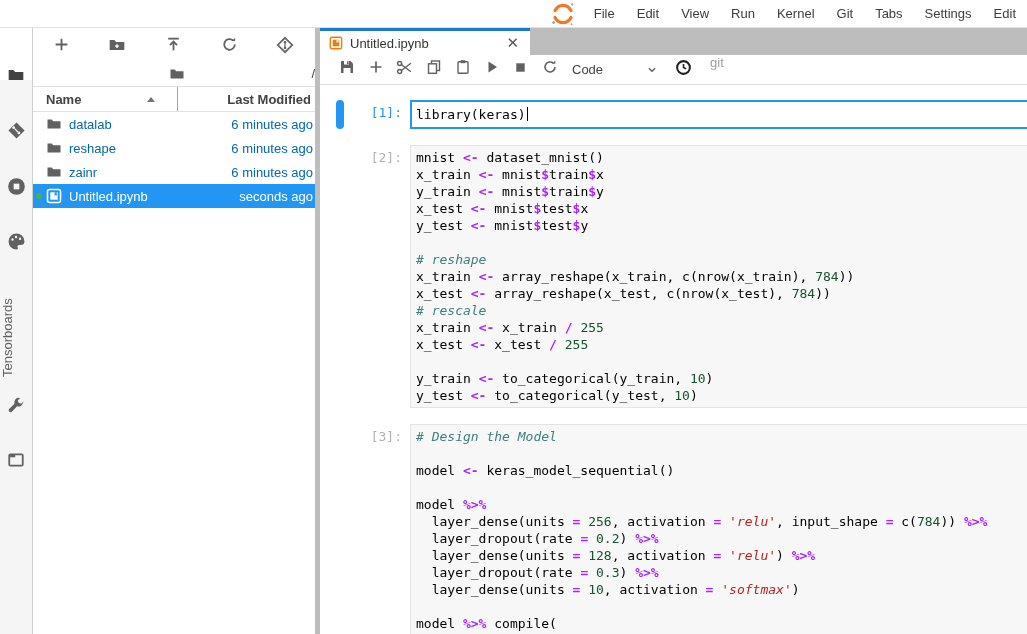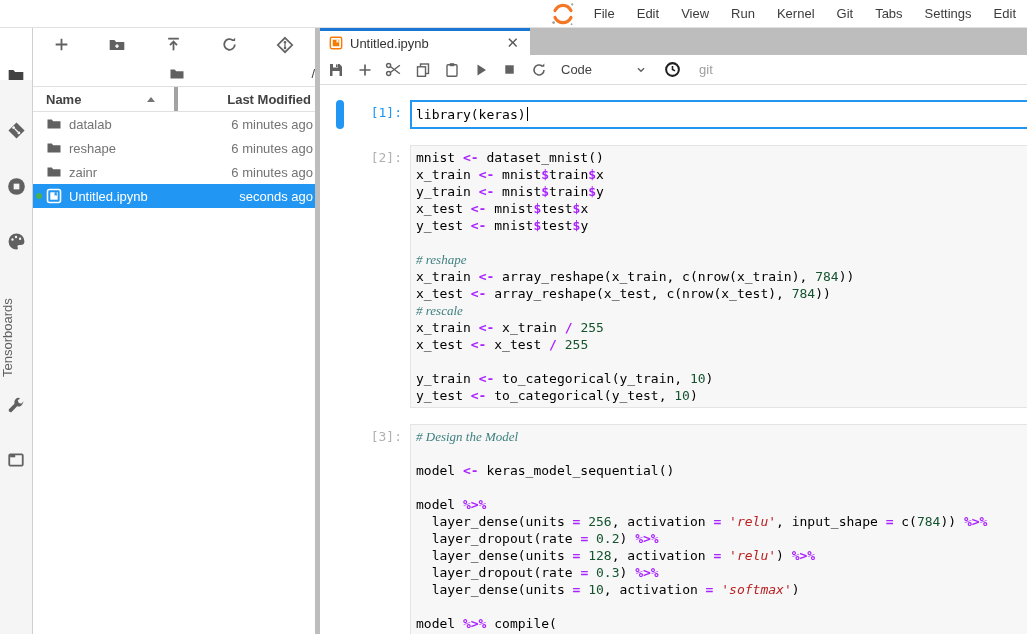--- a/index.html
+++ b/index.html
@@ -18,63 +18,63 @@
   .sb-label-vert { position:absolute; left:0; right:0; top:255px; height:110px;
                    writing-mode:vertical-rl; transform:rotate(180deg);
                    font-size:13px; color:#616161; text-align:center; width:33px; }
   
   .filebrowser { width:282px; flex:none; display:flex; flex-direction:column; background:#fff; }
   .fb-toolbar { height:33px; display:flex; align-items:center; flex:none; }
   .fb-tb-btn { width:56px; height:33px; display:flex; align-items:center; justify-content:center; cursor:pointer; }
   .breadcrumb { height:25px; display:flex; align-items:center; padding-left:17px; gap:7px; font-size:13px; color:#424242; flex:none; }
   .fb-header { height:26px; border-top:1px solid #e0e0e0; border-bottom:1px solid #e0e0e0;
                display:flex; align-items:center; font-size:13px; color:#424242; flex:none; }
-  .fb-col-name { width:145px; padding-left:13px; display:flex; align-items:center; font-weight:bold; height:100%; border-right:4px solid #a3a3a3; }
+  .fb-col-name { width:145px; padding-left:13px; display:flex; align-items:center; font-weight:bold; height:100%; border-right:1px solid #a3a3a3; }
   .sort-caret { width:0; height:0; border-left:4px solid transparent; border-right:4px solid transparent;
                 border-bottom:5px solid #757575; margin-left:66px; }
   .fb-col-mod { flex:1; text-align:right; padding-right:4px; font-weight:bold; }
   .fb-rows { flex:1; }
-  .fb-row { height:24px; display:flex; align-items:center; padding-left:13px; font-size:13px; color:#737373; position:relative; cursor:pointer; }
+  .fb-row { height:24px; display:flex; align-items:center; padding-left:13px; font-size:13px; color:#0369a1; position:relative; cursor:pointer; }
   .fb-row .ficon { width:16px; height:16px; margin-right:7px; flex:none; }
   .fb-row .fname { flex:1; white-space:nowrap; overflow:hidden; }
   .fb-row .fmod { text-align:right; padding-right:2px; white-space:nowrap; }
   .fb-row.selected { background:#2196f3; color:#fff; }
   .run-dot { display:none; position:absolute; left:3px; top:9px; width:6px; height:6px; border-radius:50%; background:#4caf50; }
   .fb-row.running .run-dot { display:block; } .fb-row .icon-selected { display:none; } .fb-row.selected .icon-selected { display:block; }
   
   .splitter { width:5px; background:#bdbdbd; cursor:col-resize; flex:none; }
   
   .notebook { flex:1; min-width:0; display:flex; flex-direction:column; }
   .tabbar { height:27px; background:#bdbdbd; display:flex; flex:none; }
   .tab { width:210px; background:#fff; border-top:3px solid #1976d2; display:flex; align-items:center;
          padding:0 8px 0 9px; gap:7px; font-size:13px; color:#333; cursor:pointer; }
   .tab-title { flex:1; white-space:nowrap; overflow:hidden; }
   .tab-close { font-size:15px; color:#5a5a5a; padding:0 3px; cursor:pointer; }
-  .nb-toolbar { height:30px; background:#fff; border-bottom:1px solid #dcdcdc; display:flex; align-items:center; padding-left:1px; flex:none; }
+  .nb-toolbar { height:30px; background:#fff; border-bottom:1px solid #dcdcdc; display:flex; padding-left:12px; flex:none; }
   .nb-tb-btn { width:29px; height:24px; display:flex; align-items:center; justify-content:center; cursor:pointer; }
   .celltype { display:flex; align-items:center; margin-left:8px; cursor:pointer; }
   .celltype-label { font-size:13px; color:#424242; }
   .celltype-chevron { margin-left:42px; margin-right:10px; display:flex; align-items:center; }
   .git-label { font-size:13px; color:#9e9e9e; margin-left:12px; }
   .nb-content { flex:1; overflow:hidden; padding-top:15px; background:#fff; }
   
   .cell { display:flex; margin-bottom:16px; align-items:stretch; }
   .collapser { width:8px; margin-left:16px; border-radius:4px; background:transparent; flex:none; cursor:pointer; }
   .cell.active .collapser { background:#2196f3; }
   .prompt { width:66px; flex:none; text-align:right; padding:5px 8px 0 0;
             font-family:"DejaVu Sans Mono", monospace; font-size:13px; color:#b0b0b0; }
   .cell.active .prompt { color:#2196f3; }
   .editor { flex:1; min-width:0; border:1px solid #e4e4e4; background:#f7f7f7;
             padding:3px 0 3px 5px; margin-right:-2px;
             font-family:"DejaVu Sans Mono", monospace; font-size:13px; line-height:17px; cursor:text; }
   .cell.active .editor { background:#fff; border:2px solid #2196f3; padding:4px 0 4px 4px; }
   .cm-line { white-space:pre; min-height:17px; }
   .tk-v { color:#000; }
   .tk-o { color:#aa22ff; font-weight:bold; }
-  .tk-c { color:#408080; font-style:italic;font-family:Liberation Serif, serif; }
+  .tk-c { color:#408080; font-style:italic; }
   .tk-n { color:#14532d; }
   .tk-s { color:#ba2121;font-style:italic; }
   .caret { display:inline-block; width:0; height:14px; border-left:1.5px solid #000; vertical-align:-2px; margin-left:1px; }
   svg { display:block; margin:auto; }
 </style>
 </head>
 <body>
 
 <div class="menubar">
   <svg class="logo" viewBox="0 0 26 26">

